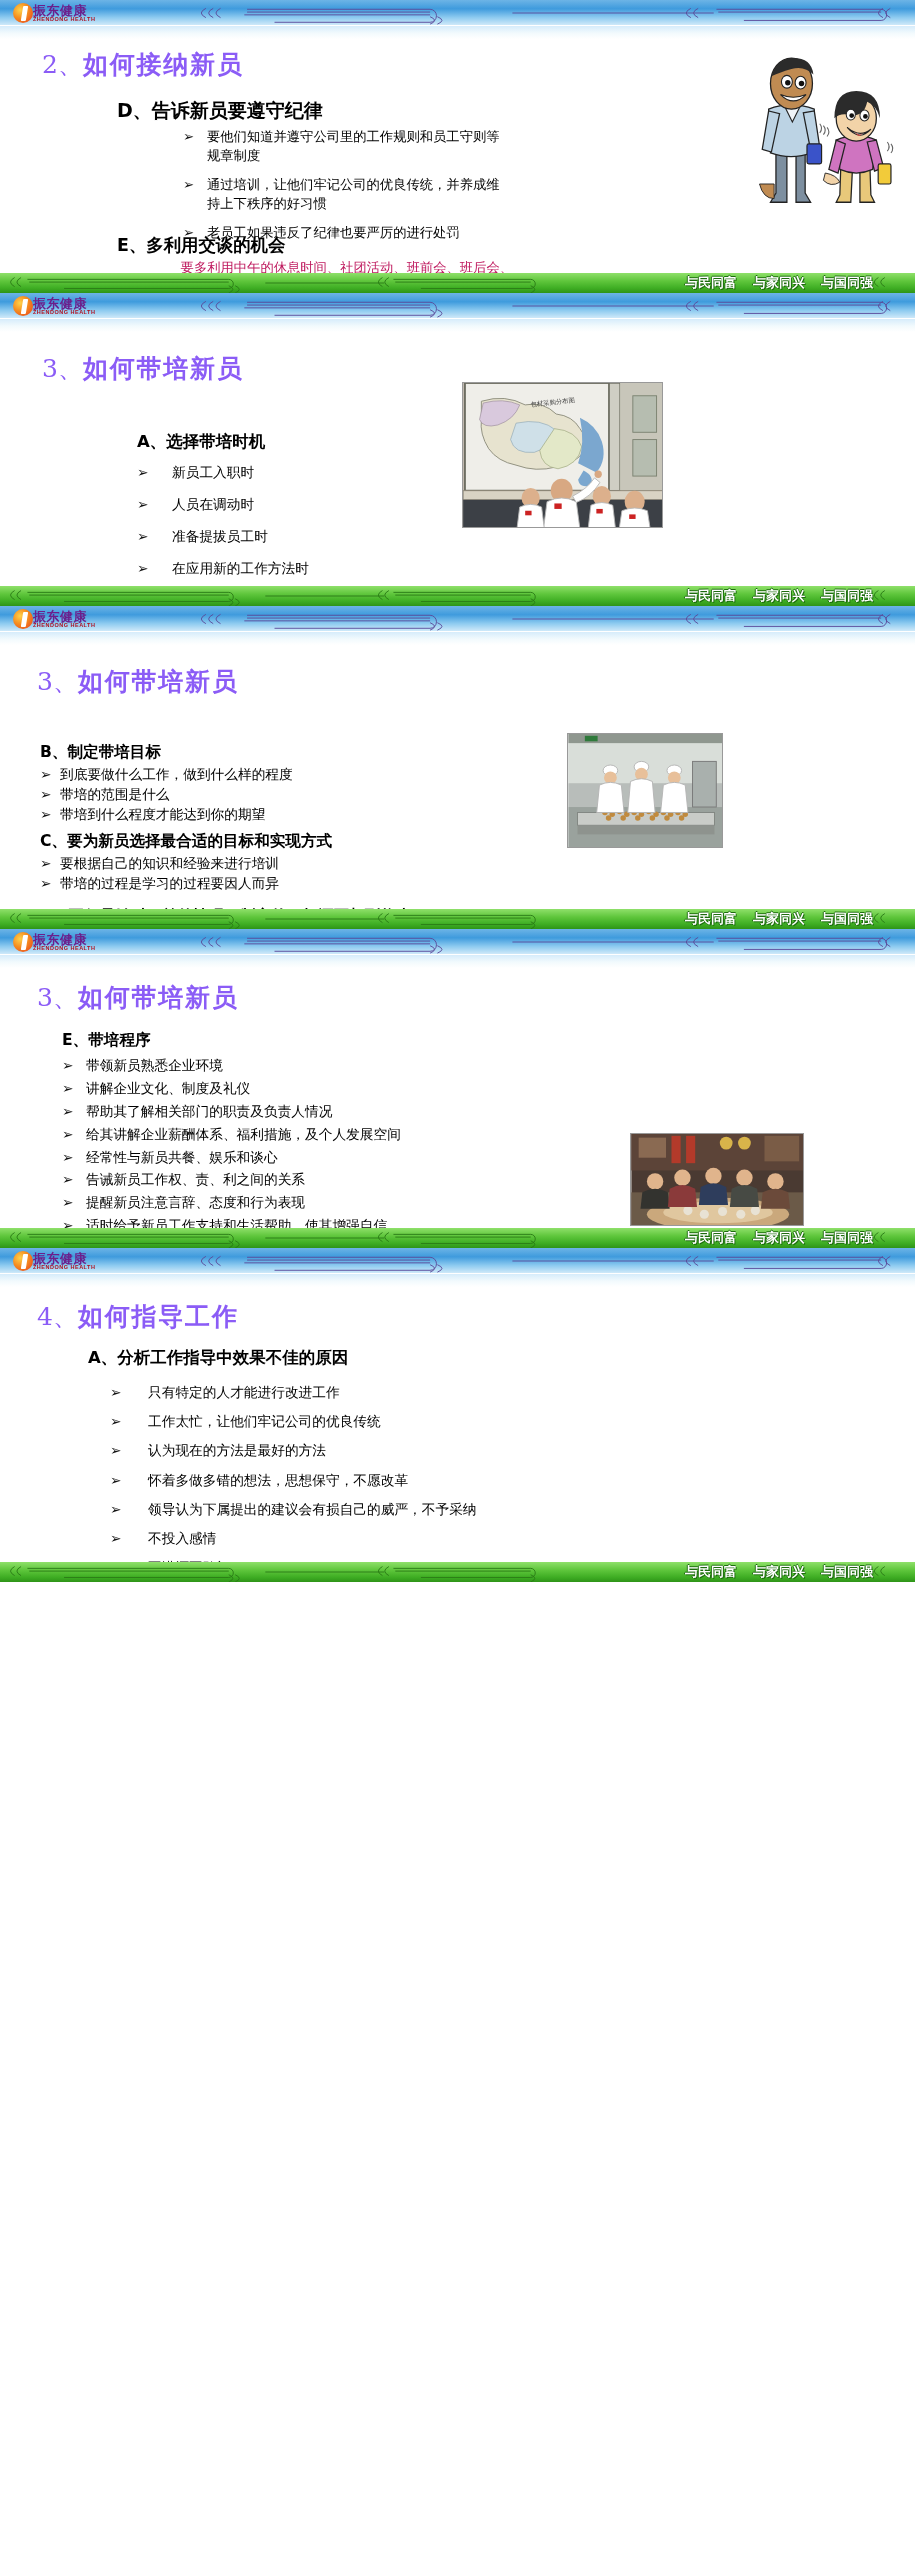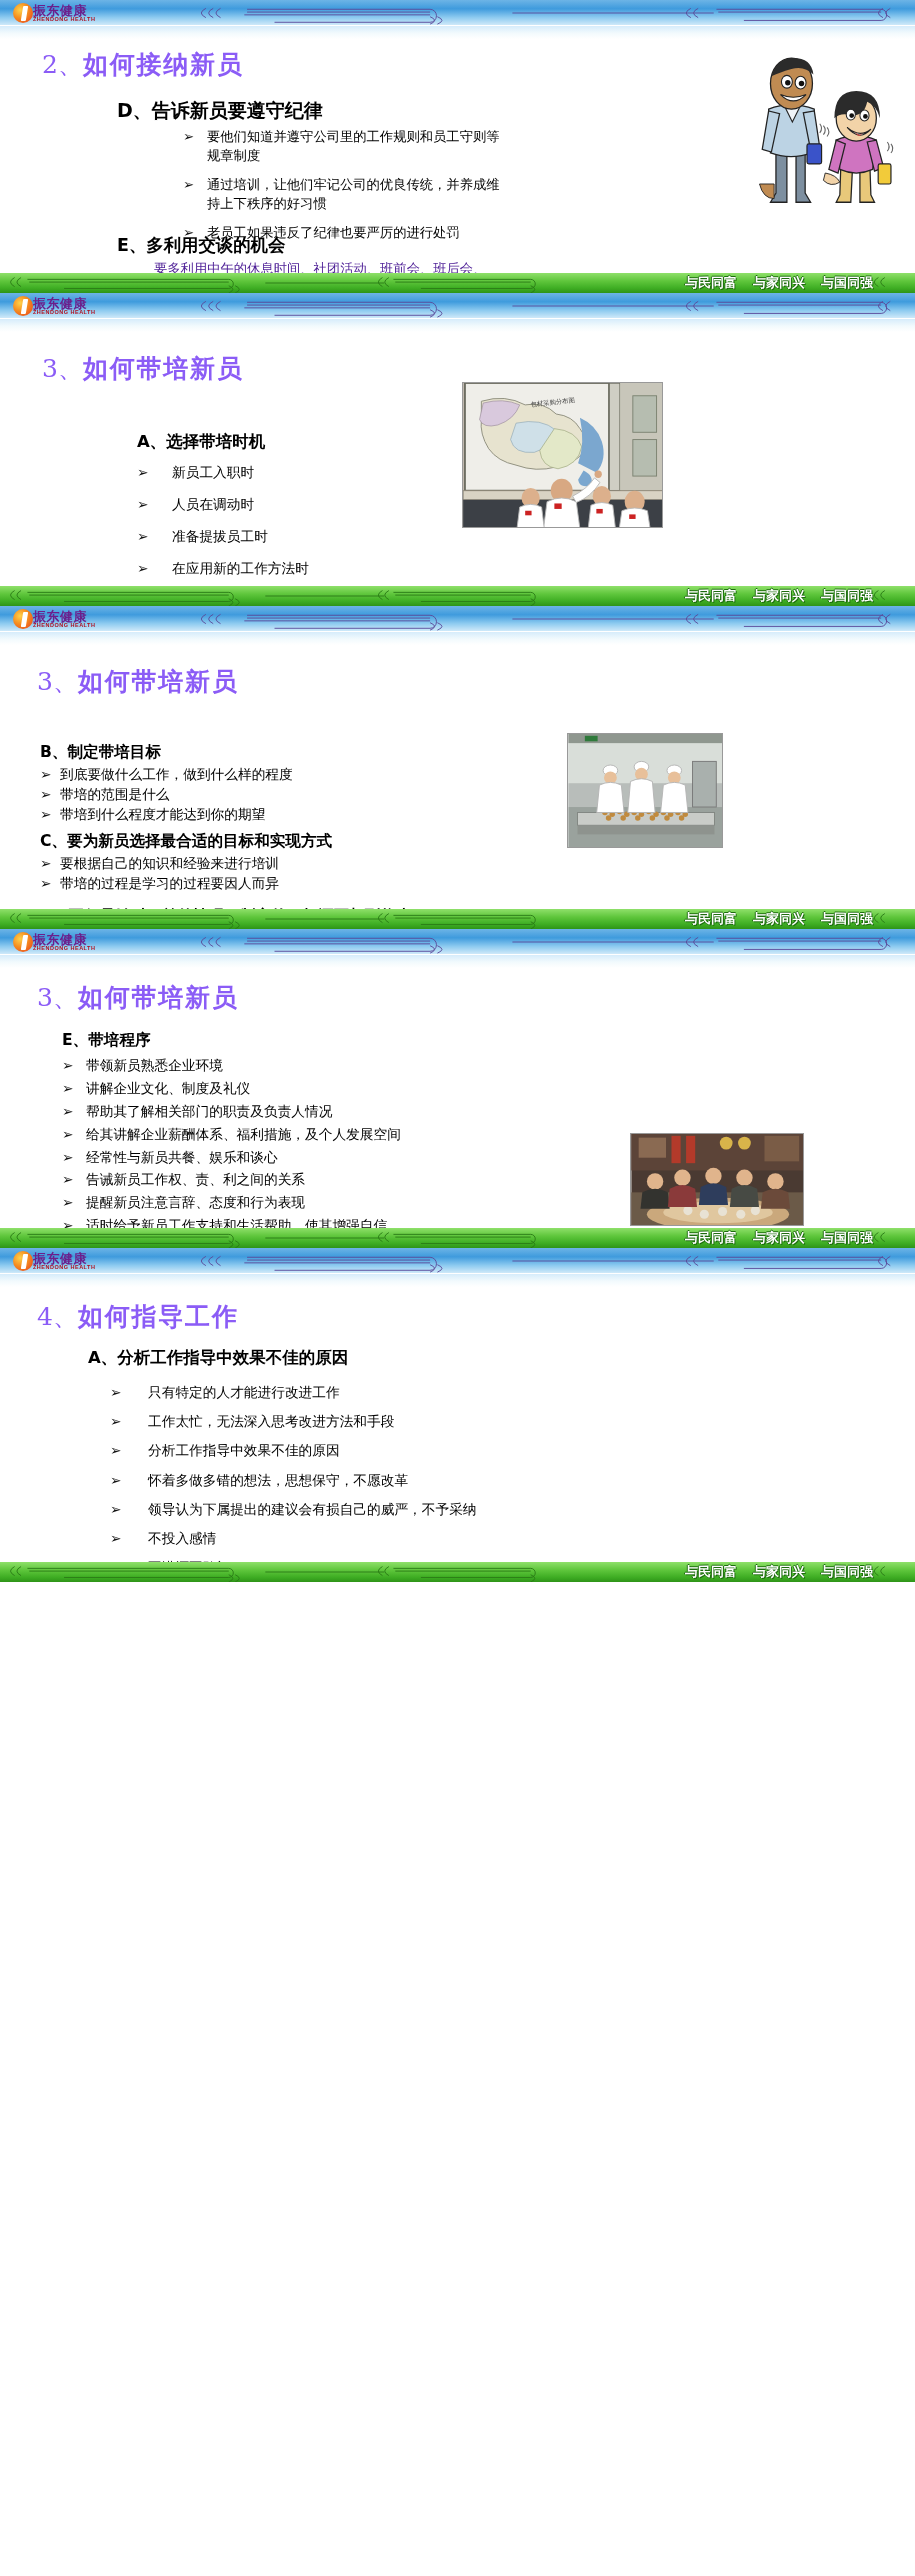--- a/index.html
+++ b/index.html
@@ -108,23 +108,24 @@
     font-family: "DejaVu Sans", sans-serif;
     color: #000;
     white-space: nowrap;
   }
   ul.bul li .mk {
     position: absolute; left: 0; top: 0;
     font-family: "DejaVu Sans", sans-serif;
     color: #111;
   }
   .plain {
-    font-family: Liberation Sans, sans-serif;
-    color: #4c1d95;
+    font-family: Liberation Mono, monospace;
+    color: #be185d;
     white-space: nowrap;
+    text-align: right;
   }
 
   .photo { position: absolute; overflow: hidden; }
 
   
   .clipart { position: absolute; }
 
   
   .s1 .body { height: 234px; }
   .s1 .title { position: absolute; left: 42px; top: 9.2px; font-size: 25px; }
@@ -753,22 +754,22 @@
 
     <div class="body">
       <div class="title">
         <span class="num">4、</span><span class="cn">如何指导工作</span>
       </div>
 
       <div class="sub sub-a">A、分析工作指导中效果不佳的原因</div>
 
       <ul class="bul a">
         <li><span class="mk">➢</span><span>只有特定的人才能进行改进工作</span></li>
-        <li><span class="mk">➢</span><span>工作太忙，无法深入思考改进方法和手段</span></li>
-        <li><span class="mk">➢</span><span>分析工作指导中效果不佳的原因</span></li>
+        <li><span class="mk">➢</span><span>工作太忙，让他们牢记公司的优良传统</span></li>
+        <li><span class="mk">➢</span><span>认为现在的方法是最好的方法</span></li>
         <li><span class="mk">➢</span><span>怀着多做多错的想法，思想保守，不愿改革</span></li>
         <li><span class="mk">➢</span><span>领导认为下属提出的建议会有损自己的威严，不予采纳</span></li>
         <li><span class="mk">➢</span><span>不投入感情</span></li>
         <li><span class="mk">➢</span><span>不懂还不敢问</span></li>
 
       </ul>
     </div>
 
     <div class="ftr">
       <div class="ftr-deco">

